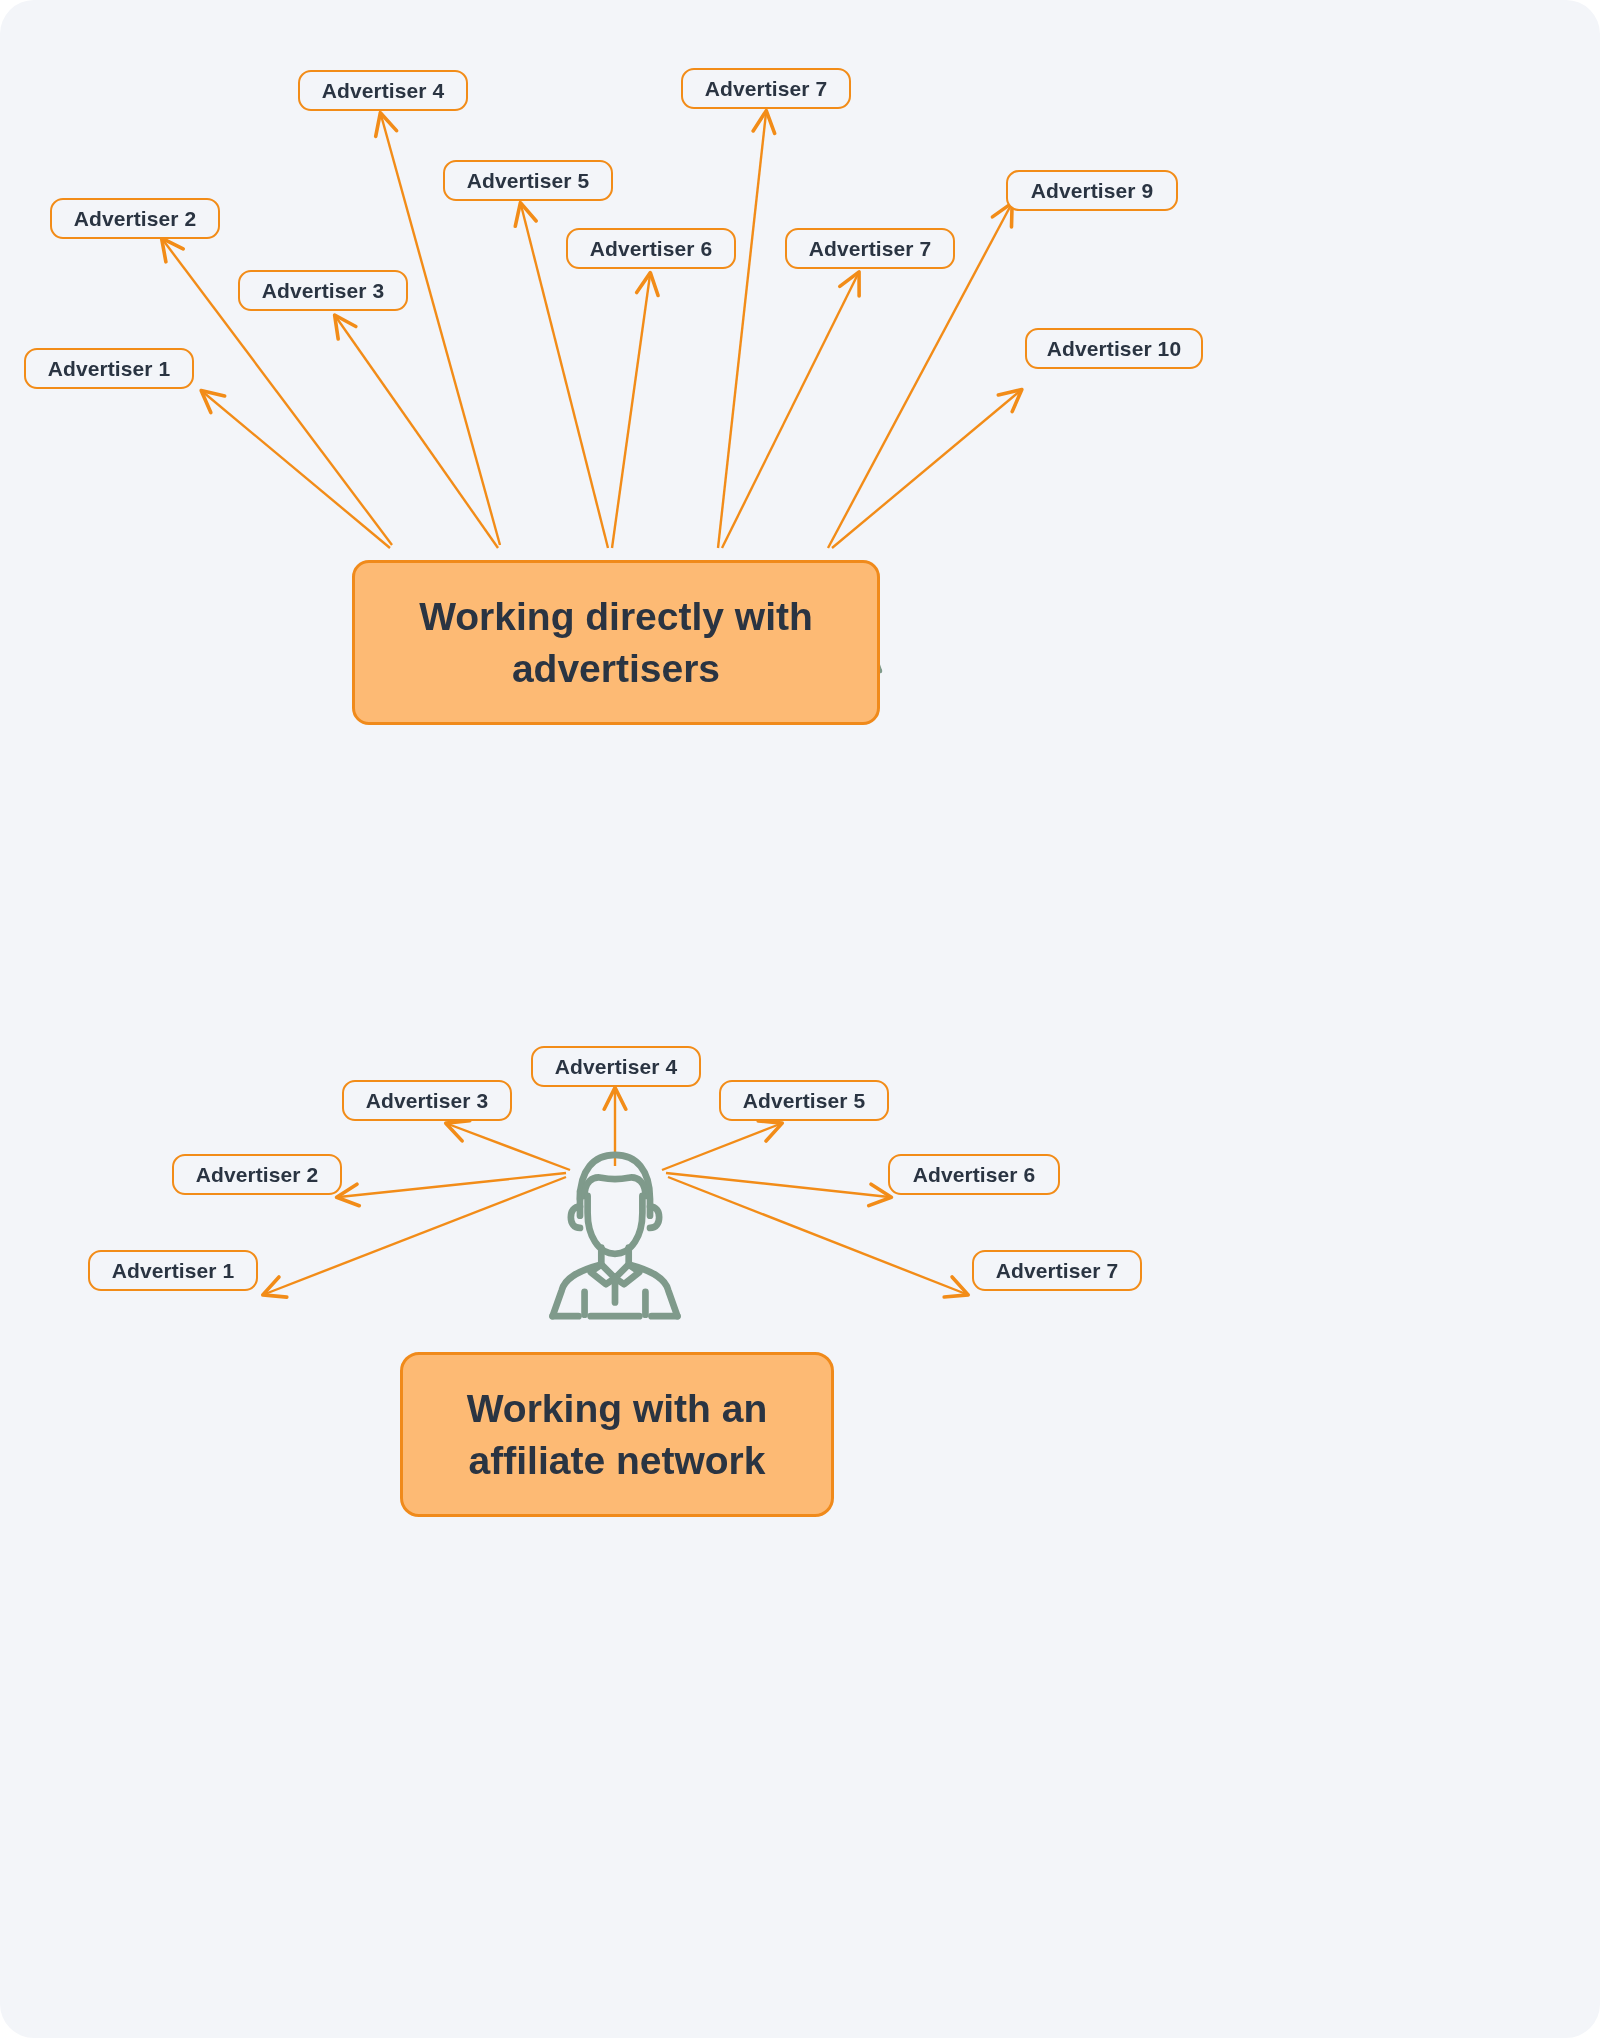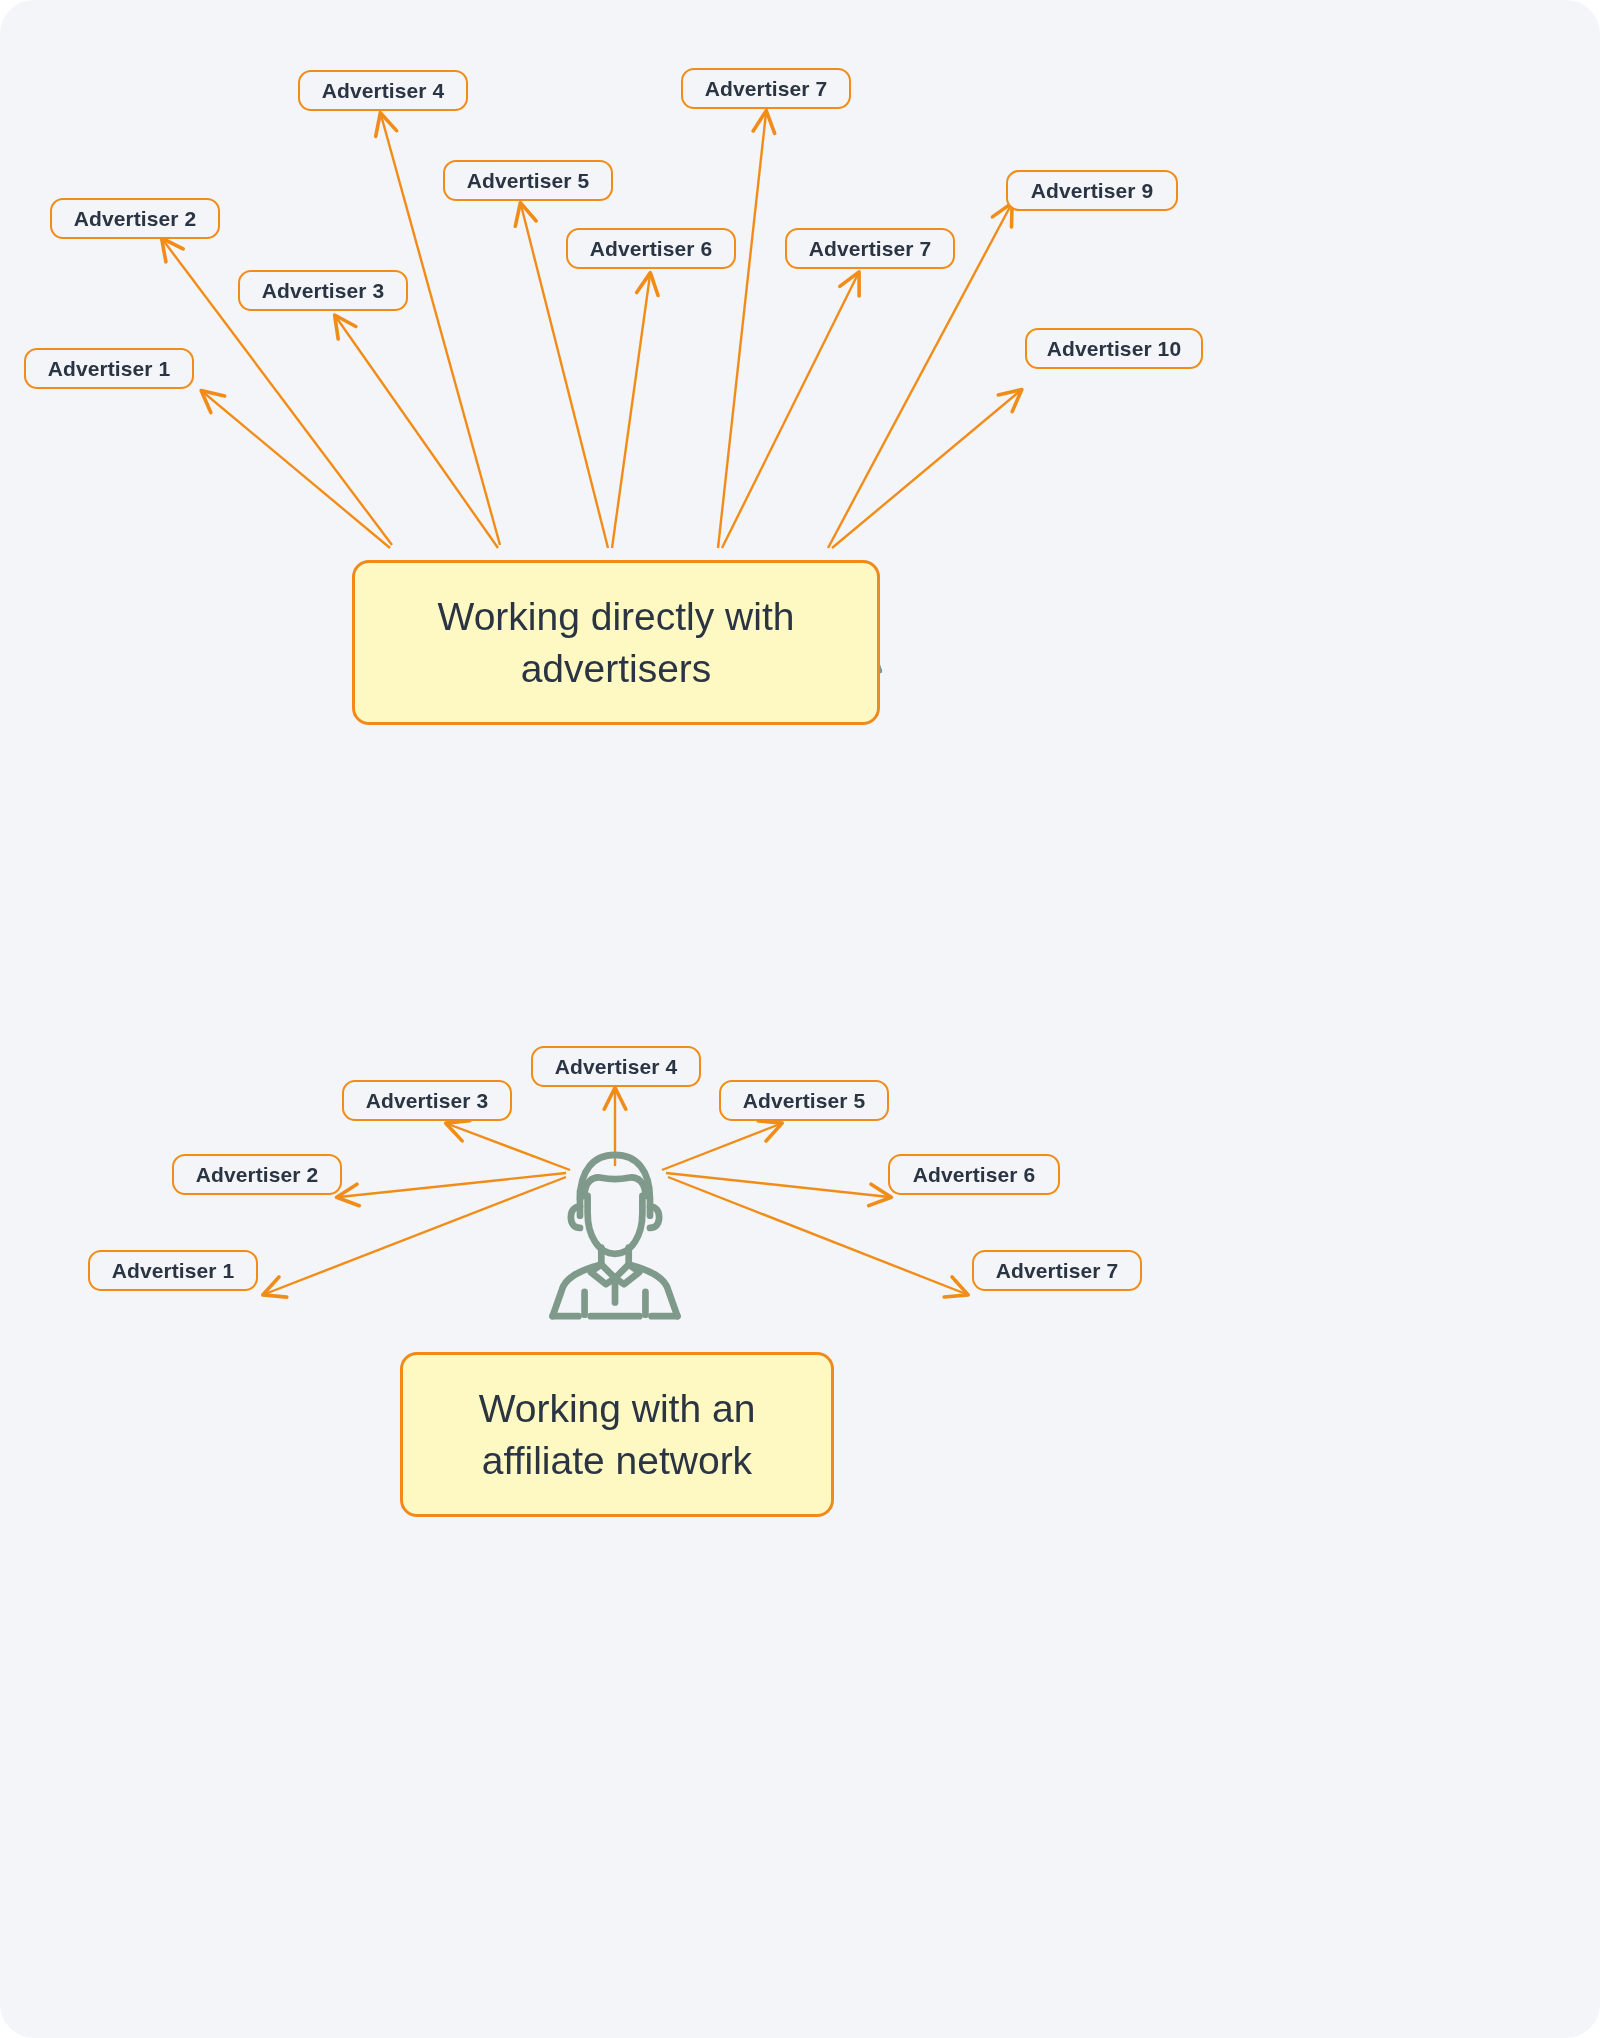--- a/index.html
+++ b/index.html
@@ -40,43 +40,44 @@
     align-items: center;
     justify-content: center;
     height: 41px;
     white-space: nowrap;
   }
   .title-box {
     position: absolute;
     box-sizing: border-box;
     border: 3.4px solid #f08a1b;
     border-radius: 17px;
-    background: #fef9c3;
+    background: #fdba74;
     color: #2a3442;
-    font-weight: 400;
+    font-weight: 700;
     display: flex;
     align-items: center;
     justify-content: center;
     text-align: center;
     line-height: 1.32;
     padding: 10px 26px;
   }
   #title-direct {
     left: 352px;
     top: 560px;
     width: 528px;
     height: 165px;
     font-size: 39px;
   }
   #title-affiliate {
     left: 400px;
     top: 1352px;
     width: 434px;
     height: 165px;
     font-size: 39px;
+    border-radius: 19px;
   }
   .person {
     position: absolute;
   }
   .person svg { display: block; }
 </style>
 </head>
 <body>
 
 <div id="canvas">

